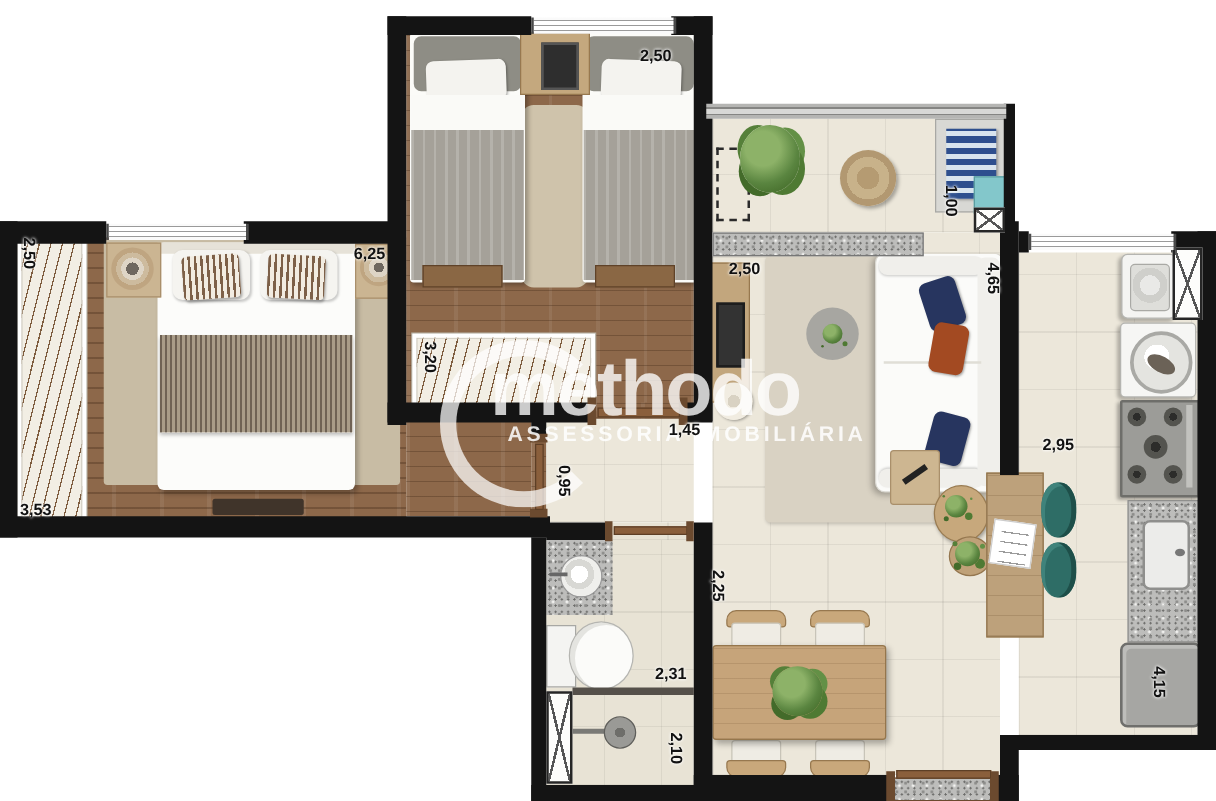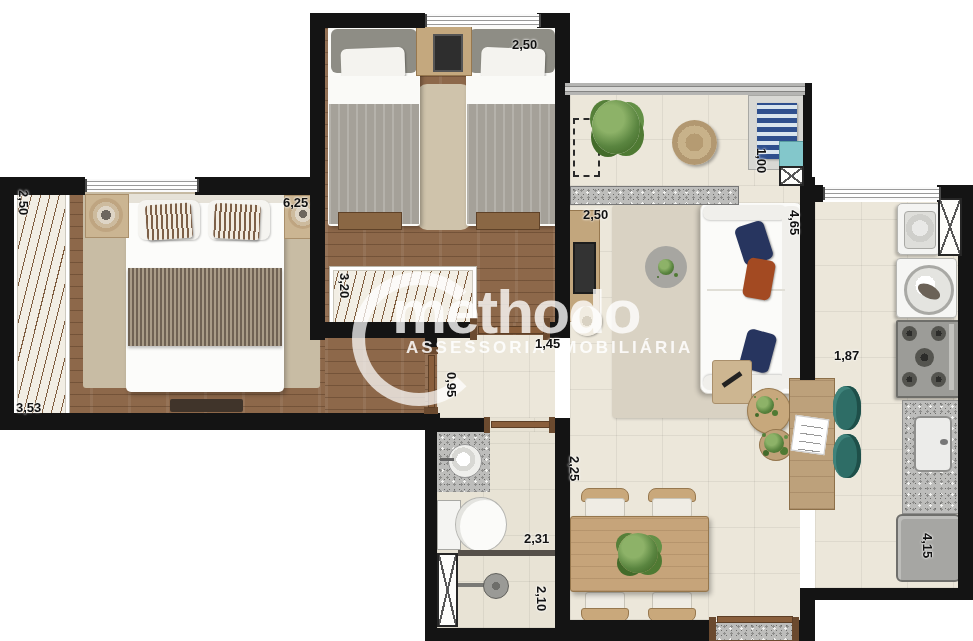--- a/index.html
+++ b/index.html
@@ -260,16 +260,16 @@
   <div class="label" style="left:512px;top:37px;">2,50</div>
   <div class="label vlabel" style="left:337px;top:273px;">3,20</div>
   <div class="label" style="left:583px;top:207px;">2,50</div>
   <div class="label vlabel" style="left:787px;top:210px;">4,65</div>
   <div class="label vlabel" style="left:754px;top:148px;">1,00</div>
   <div class="label" style="left:535px;top:336px;">1,45</div>
   <div class="label vlabel" style="left:444px;top:372px;">0,95</div>
   <div class="label vlabel" style="left:567px;top:456px;">2,25</div>
   <div class="label" style="left:524px;top:531px;">2,31</div>
   <div class="label vlabel" style="left:534px;top:586px;">2,10</div>
-  <div class="label" style="left:834px;top:348px;">1,87</div>
+  <div class="label" style="left:834px;top:348px;">2,95</div>
   <div class="label vlabel" style="left:920px;top:533px;">4,15</div>
 
 </div>
 
 </body></html>

